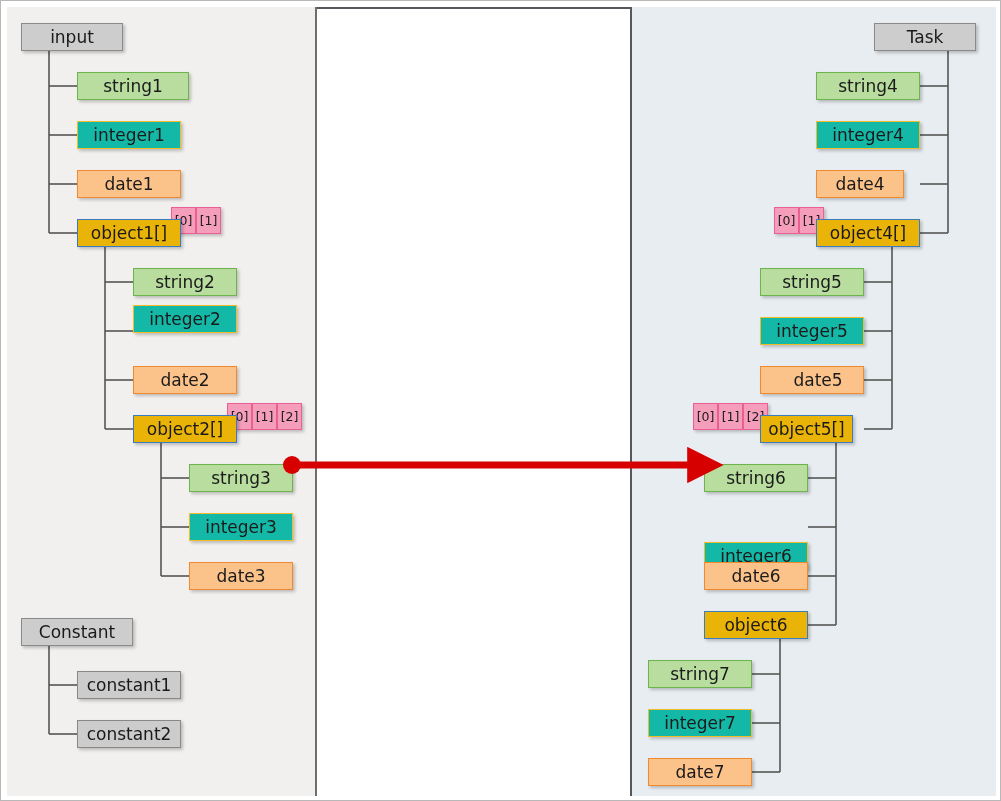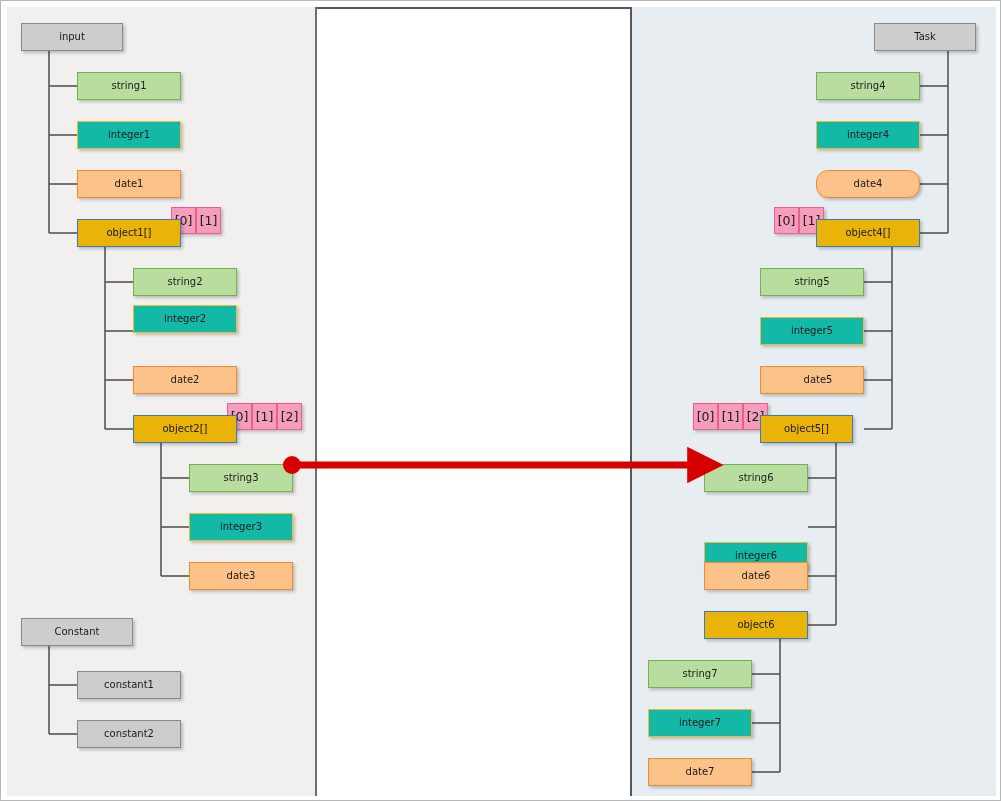--- a/index.html
+++ b/index.html
@@ -23,21 +23,21 @@
   #panel-right{left:631px;width:364px;background:#e8edf1;}
 
   svg.links{position:absolute;left:0;top:0;width:1001px;height:801px;pointer-events:none;}
 
   .node{
     position:absolute;
     box-sizing:border-box;
     height:28px;
     line-height:26px;
     text-align:center;
-    font-size:10px;
+    font-size:17px;
     color:#1a1a1a;
     border:1.6px solid #888;
     background:#ccc;
     box-shadow:2px 2px 3px rgba(0,0,0,0.22);
     white-space:nowrap;
     z-index:5;
   }
   .t-root   {background:#cdcdcd;border-color:#8a8a8a;}
   .t-string {background:#b9dd9f;border-color:#6cb44b;}
   .t-integer{background:#14b8a6;border-color:#f0bd2a;}
@@ -105,21 +105,21 @@
         <path d="M779 771 L751 771"></path>
         <path d="M947 50 L947 232"></path>
         <path d="M891 246 L891 428"></path>
         <path d="M835 442 L835 624"></path>
         <path d="M779 638 L779 771"></path>
       </g>
   </svg>
 
   <div id="nodes-src">
       <div class="node t-root" style="width: 102px; top: 22px; left: 20px;">input</div>
-      <div class="node t-string" style="width: 104px; left: 76px; top: 71px;">string1</div>
+      <div class="node t-string" style="width: 112px; left: 76px; top: 71px;">string1</div>
       <div class="node t-integer" style="width: 104px; left: 76px; top: 120px;">integer1</div>
       <div class="node t-date" style="width: 104px; left: 76px; top: 169px;">date1</div>
       <div class="node t-object" style="width: 104px; left: 76px; top: 218px;">object1[]</div>
       <div class="badge" style="top: 206px; left: 170px;">[0]</div>
       <div class="badge" style="top: 206px; left: 195px;">[1]</div>
       <div class="node t-string" style="width: 104px; left: 132px; top: 267px;">string2</div>
       <div class="node t-integer" style="width: 104px; left: 132px; top: 304px;">integer2</div>
       <div class="node t-date" style="width: 104px; left: 132px; top: 365px;">date2</div>
       <div class="node t-object" style="width: 104px; left: 132px; top: 414px;">object2[]</div>
       <div class="badge" style="top: 402px; left: 226px;">[0]</div>
@@ -129,21 +129,21 @@
       <div class="node t-integer" style="width: 104px; left: 188px; top: 512px;">integer3</div>
       <div class="node t-date" style="width: 104px; left: 188px; top: 561px;">date3</div>
       <div class="node t-root" style="width: 112px; top: 617px; left: 20px;">Constant</div>
       <div class="node t-constant" style="width: 104px; left: 76px; top: 670px;">constant1</div>
       <div class="node t-constant" style="width: 104px; left: 76px; top: 719px;">constant2</div>
     </div>
   <div id="nodes-tgt">
       <div class="node t-root" style="width: 102px; top: 22px; left: 873px;">Task</div>
       <div class="node t-string" style="width: 104px; left: 815px; top: 71px;">string4</div>
       <div class="node t-integer" style="width: 104px; left: 815px; top: 120px;">integer4</div>
-      <div class="node t-date" style="width: 104px; left: 815px; top: 169px; border-radius: 12px;">date4</div>
+      <div class="node t-date" style="width: 88px; left: 815px; top: 169px;">date4</div>
       <div class="node t-object" style="width: 104px; left: 815px; top: 218px;">object4[]</div>
       <div class="badge" style="top: 206px; left: 773px;">[0]</div>
       <div class="badge" style="top: 206px; left: 798px;">[1]</div>
       <div class="node t-string" style="width: 104px; left: 759px; top: 267px;">string5</div>
       <div class="node t-integer" style="width: 104px; left: 759px; top: 316px;">integer5</div>
       <div class="node t-date" style="width: 104px; left: 759px; top: 365px; padding-left: 12px;">date5</div>
       <div class="node t-object" style="width: 93px; left: 759px; top: 414px;">object5[]</div>
       <div class="badge" style="top: 402px; left: 692px;">[0]</div>
       <div class="badge" style="top: 402px; left: 717px;">[1]</div>
       <div class="badge" style="top: 402px; left: 742px;">[2]</div>

